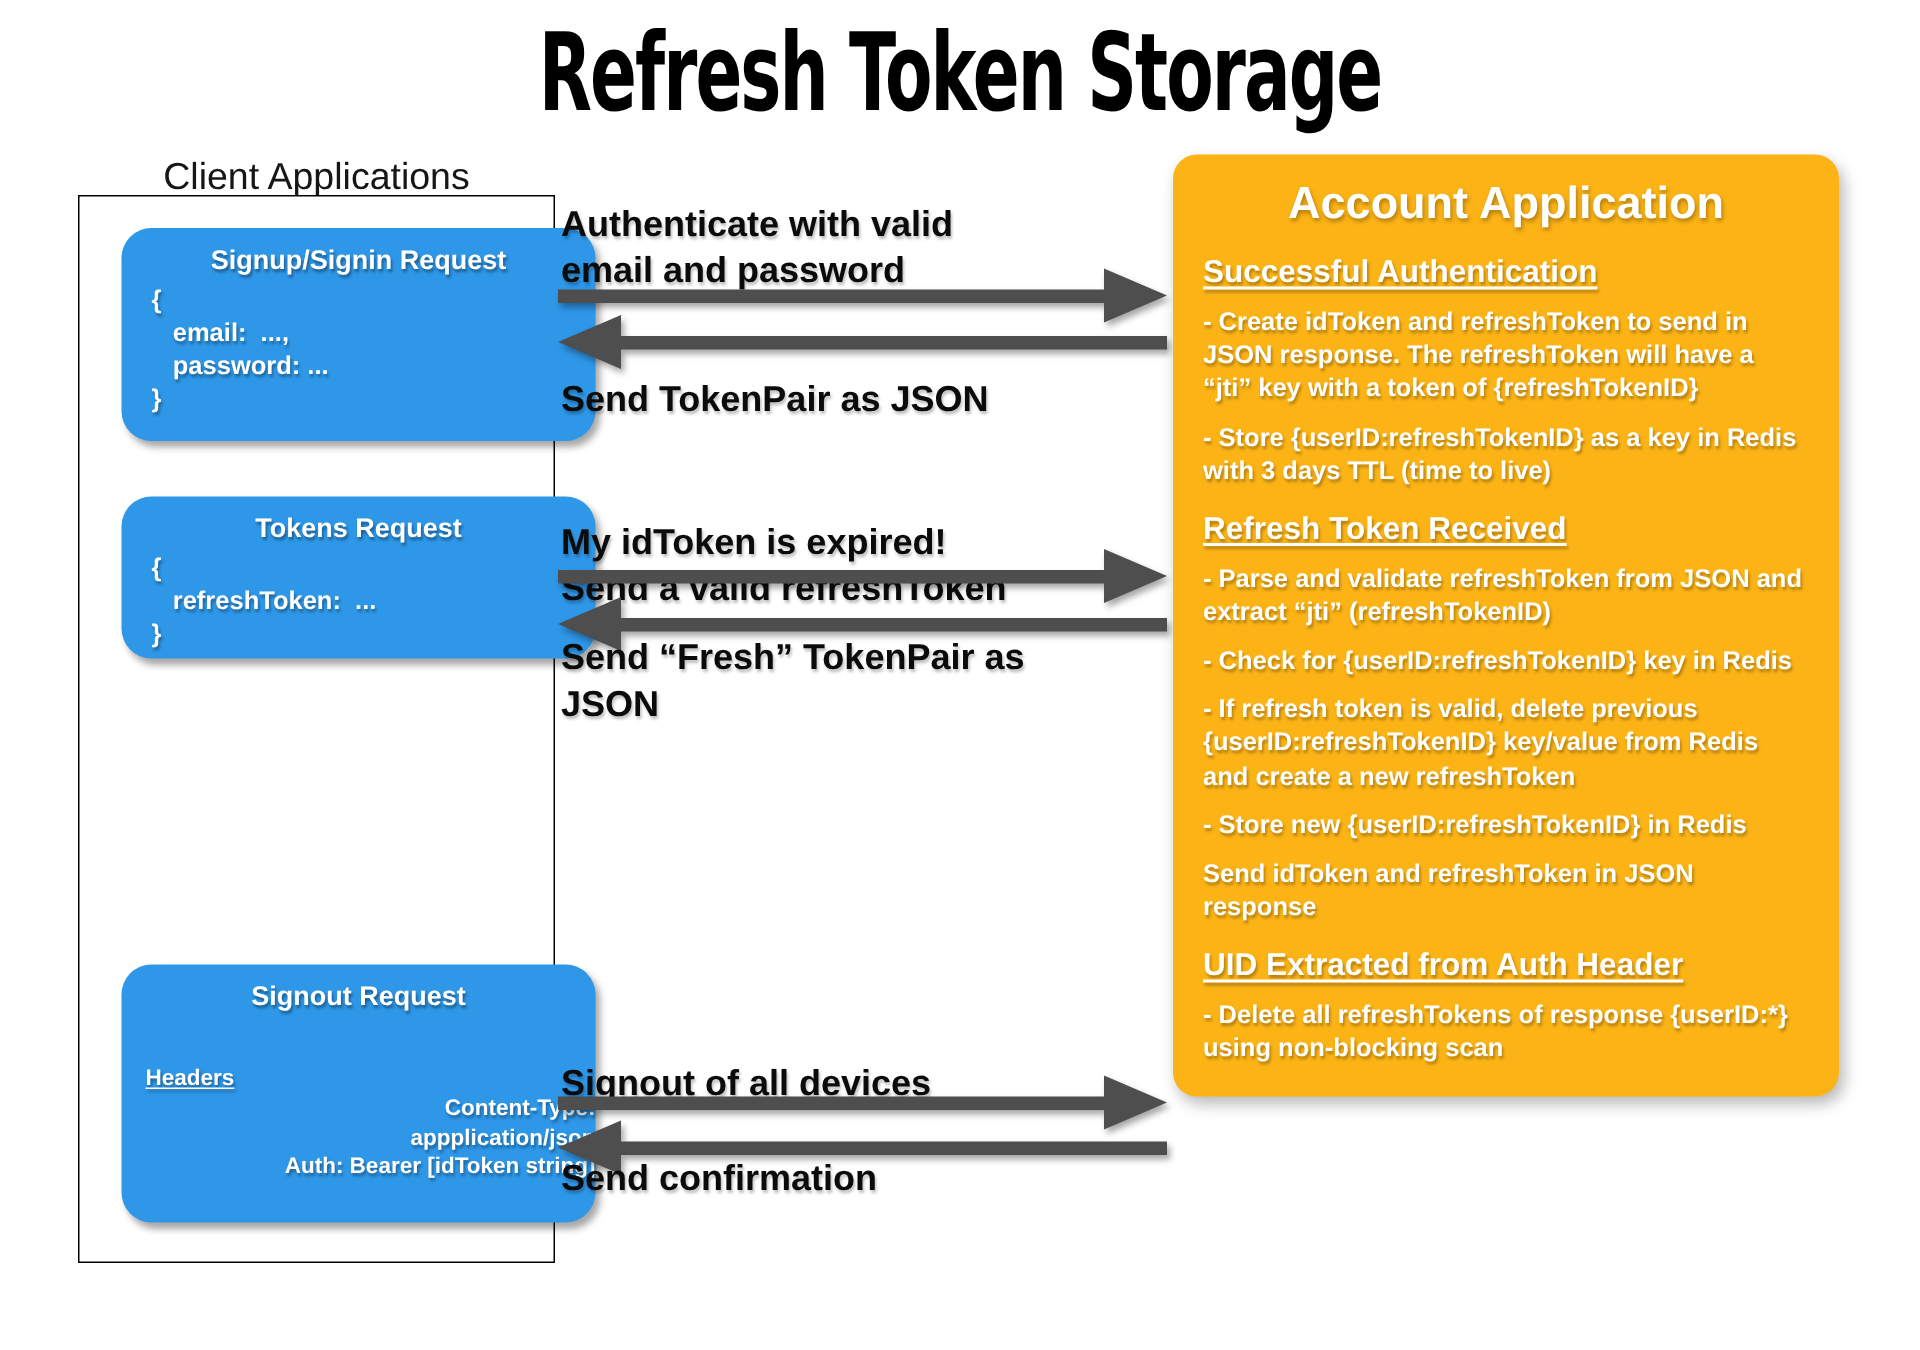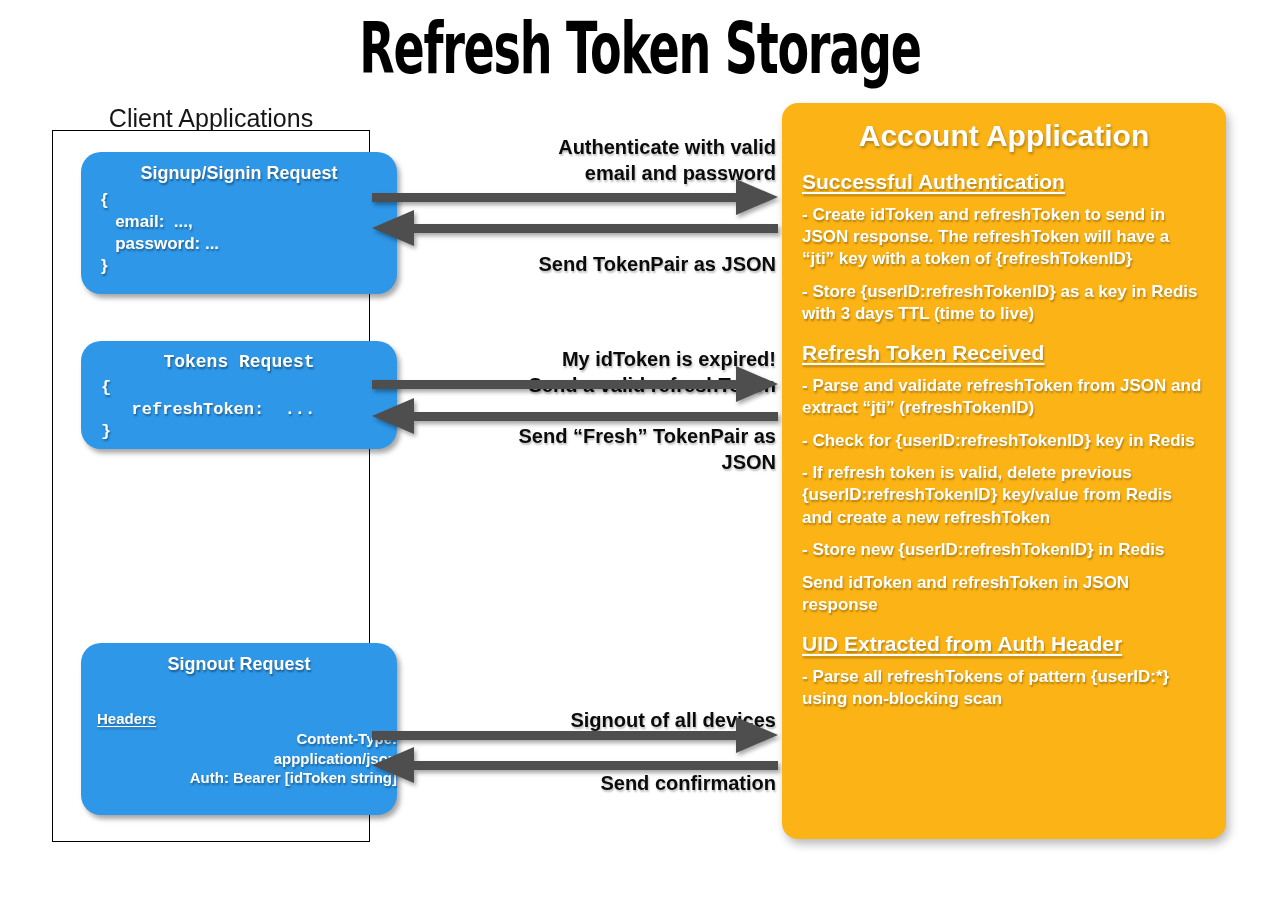--- a/index.html
+++ b/index.html
@@ -20,62 +20,62 @@
   .client-frame {
     position:absolute; left:52px; top:130px; width:318px; height:712px;
     border:1.5px solid #000; background:#fff; box-sizing:border-box;
   }
   .bluebox {
     position:absolute; left:28px; width:316px; background:#2E97E8;
     border-radius:20px; box-shadow:3px 4px 5px rgba(0,0,0,0.35); color:#fff;
     box-sizing:border-box;
   }
   .bb-signup  { top:21px;  height:142px; }
-  .bb-tokens  { top:210px; height:108px;font-family:Liberation Mono, monospace; }
+  .bb-tokens  { top:200px; height:108px; }
   .bb-signout { top:512px; height:172px; }
   .bb-title {
     text-align:center; font-weight:bold; font-size:18px; padding-top:11px;
     text-shadow:1px 2px 2px rgba(0,0,0,0.4);
   }
   .bb-body {
     font-weight:bold; font-size:17px; line-height:1.3; white-space:pre;
     padding:5px 0 0 20px; text-shadow:1px 2px 2px rgba(0,0,0,0.35);
   }
   .bb-hdr {
     font-weight:bold; font-size:15px;
     text-decoration:underline; text-underline-offset:2px;
     padding:8px 0 0 16px; text-shadow:1px 2px 2px rgba(0,0,0,0.35);margin-top:27px;
   }
   .bb-signout .bb-body {
     font-size:15px; padding:2px 0 0 16px; white-space:pre-line;text-align:right;
   }
   .flow-label {
-    position:absolute; left:374px; width:402px; text-align:right;
-    font-weight:bold; font-size:20px; color:#0b0b0b; line-height:1.3;
+    position:absolute; left:374px; width:402px; text-align:left;
+    font-weight:bold; font-size:24px; color:#0b0b0b; line-height:1.3;
     white-space:pre-line; text-shadow:1px 2px 2px rgba(0,0,0,0.25);
   }
   .arrow {
     position:absolute; left:372px; width:406px; height:36px;
     display:flex; align-items:center;
     filter:drop-shadow(2px 3px 2px rgba(0,0,0,0.35));
   }
   .arrow .shaft { flex:1; height:9px; background:#4E4E4E; }
   .head-right {
     width:0; height:0; border-top:18px solid transparent;
     border-bottom:18px solid transparent; border-left:42px solid #4E4E4E;
   }
   .head-left {
     width:0; height:0; border-top:18px solid transparent;
     border-bottom:18px solid transparent; border-right:42px solid #4E4E4E;
   }
   .f1-req { top:134px; } .f1-ar { top:179px; } .f1-al { top:210px; } .f1-res { top:251px; }
   .f2-req { top:322px;margin-top:24px; } .f2-ar { top:366px; } .f2-al { top:398px; } .f2-res { top:423px; }
   .f3-req { top:707px; } .f3-ar { top:717px; } .f3-al { top:747px; } .f3-res { top:770px; }
   .account {
-    position:absolute; left:782px; top:103px; width:444px; height:736px;
+    position:absolute; left:782px; top:103px; width:444px; height:628px;
     background:#FCB315; border-radius:16px; color:#fff;
     box-shadow:3px 5px 10px rgba(0,0,0,0.28);
     padding:14px 20px 0; box-sizing:border-box;
   }
   .account-title {
     text-align:center; font-size:30px; font-weight:bold; line-height:1.25;
     text-shadow:1px 2px 3px rgba(0,0,0,0.3);
   }
   .sec-heading {
     font-size:21px; font-weight:bold; margin-top:15px;
@@ -172,17 +172,17 @@
       <div class="sec-heading">Refresh Token Received</div>
       <p class="bullet">- Parse and validate refreshToken from JSON and extract “jti” (refreshTokenID)</p>
       <p class="bullet">- Check for {userID:refreshTokenID} key in Redis</p>
       <p class="bullet">- If refresh token is valid, delete previous {userID:refreshTokenID}  key/value from Redis and create a new refreshToken</p>
       <p class="bullet">- Store new {userID:refreshTokenID}  in Redis</p>
       <p class="bullet">Send idToken and refreshToken in JSON response</p>
     </div>
 
     <div>
       <div class="sec-heading">UID Extracted from Auth Header</div>
-      <p class="bullet">- Parse all refreshTokens of pattern {userID:*} using non-blocking scan</p>
+      <p class="bullet">- Delete all refreshTokens of response {userID:*} using non-blocking scan</p>
     </div>
   </div>
 
 </div>
 
 </body></html>

